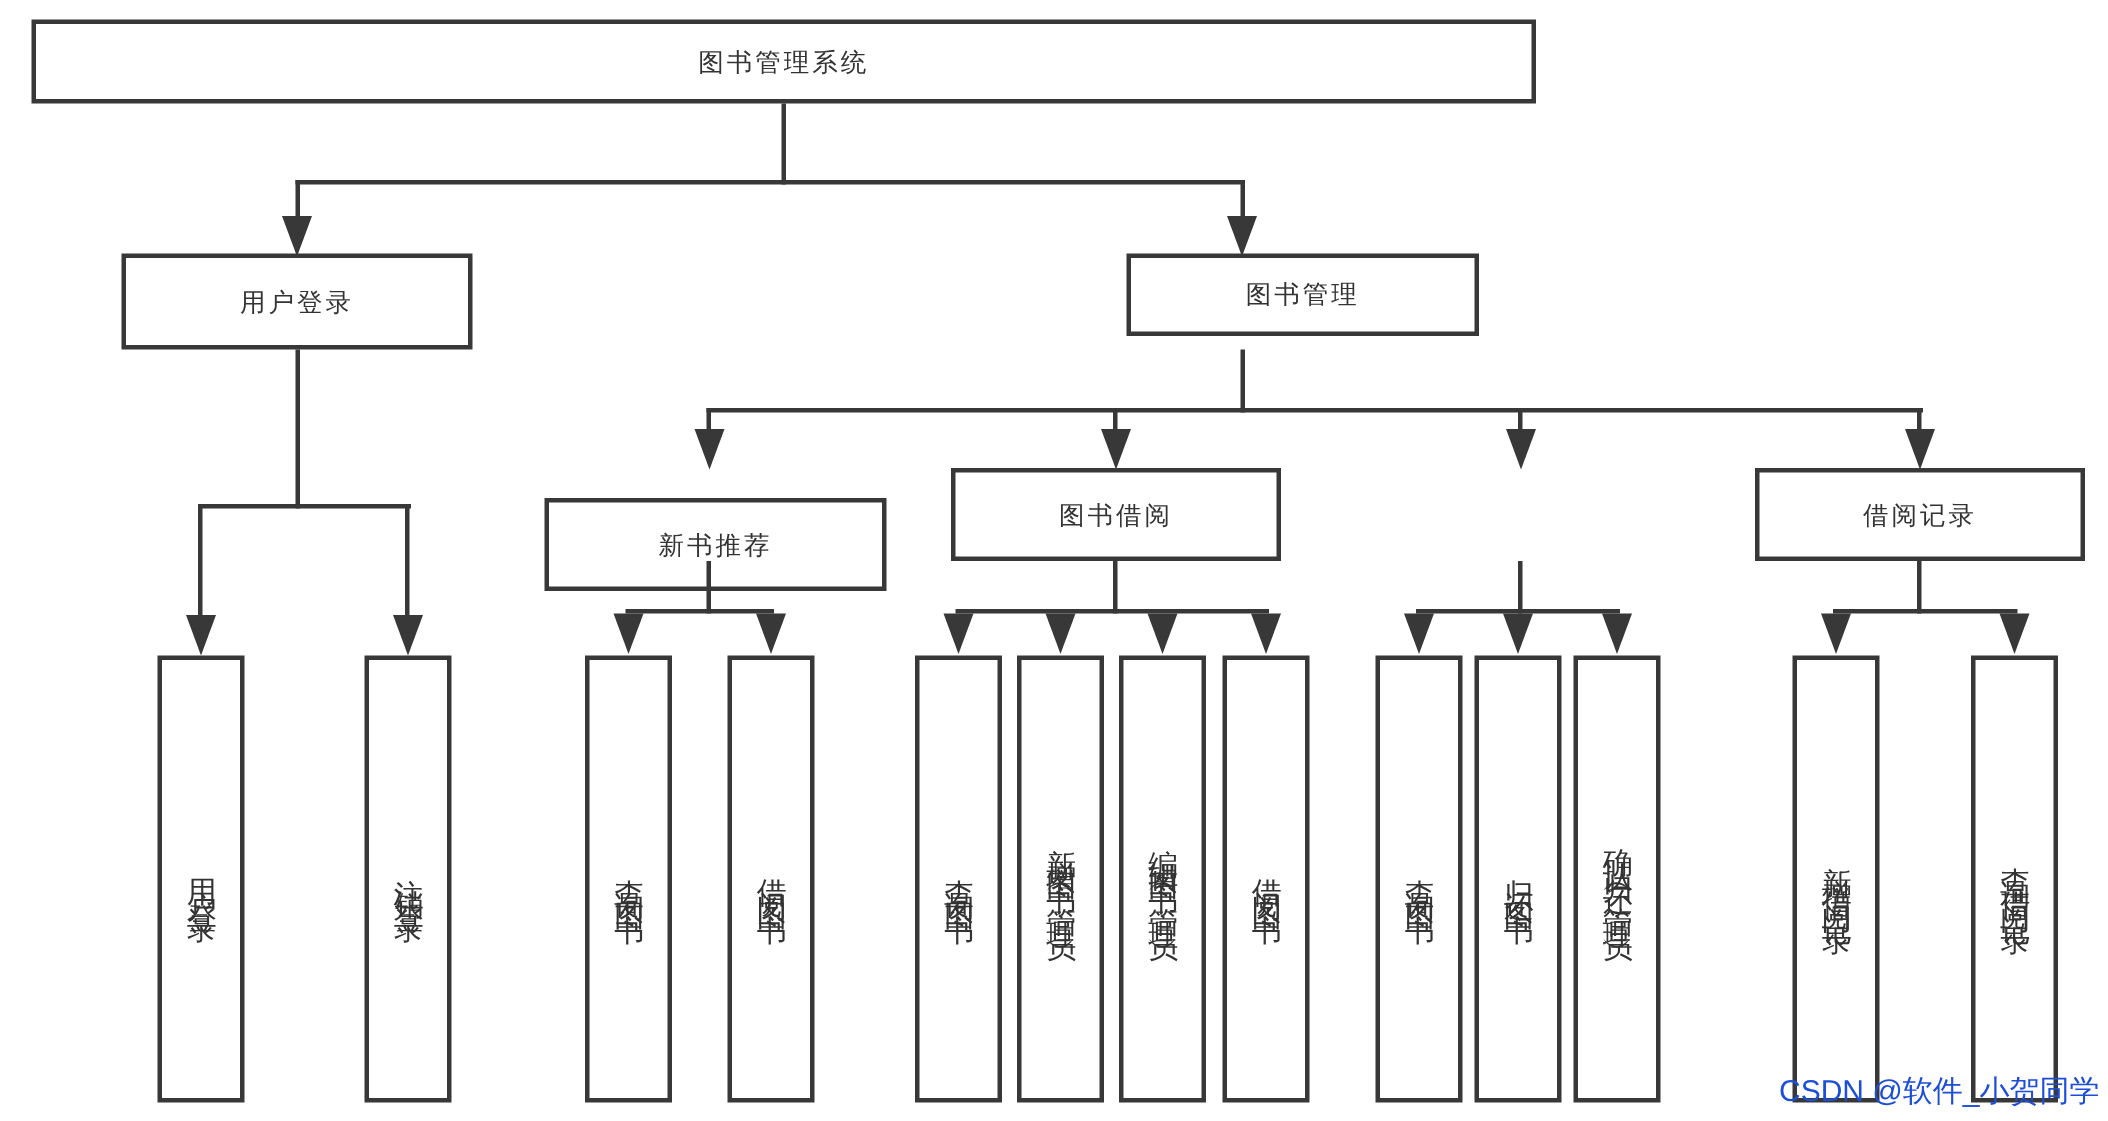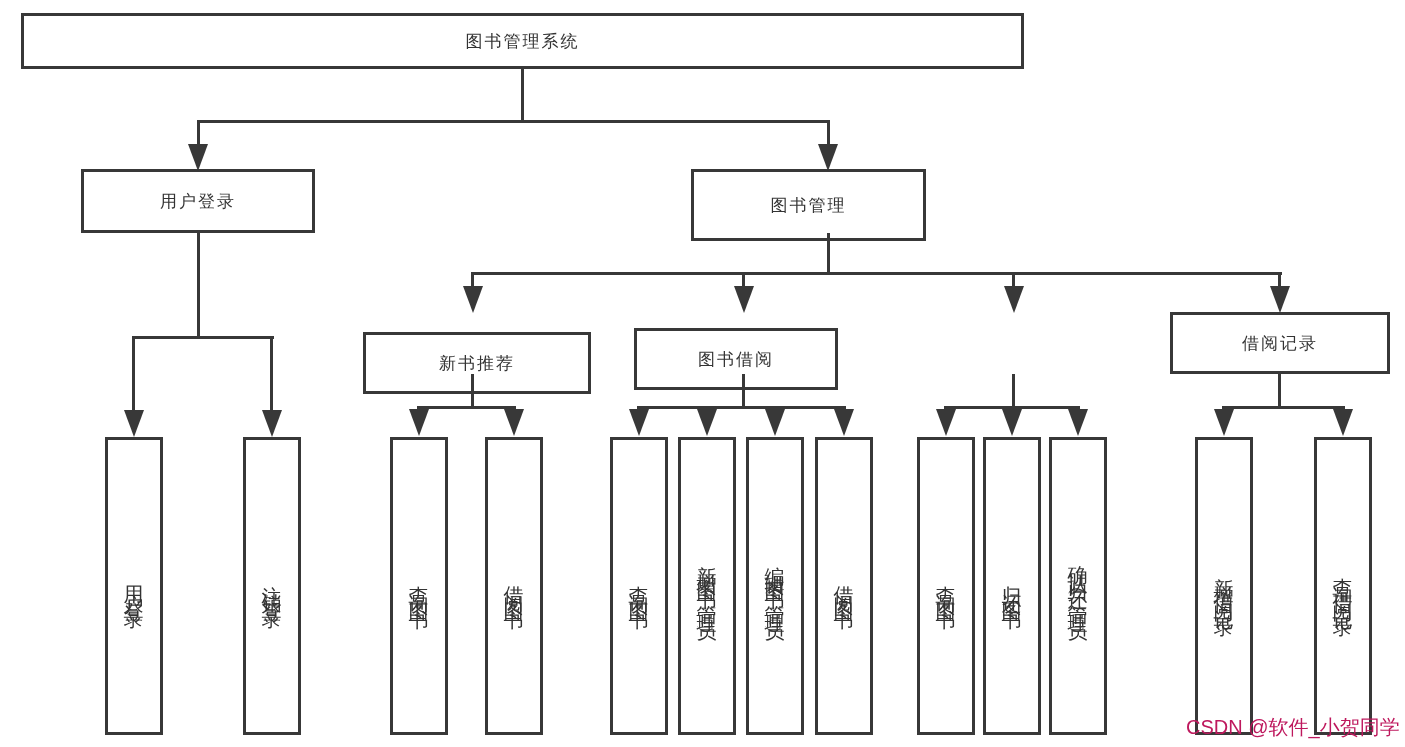--- a/index.html
+++ b/index.html
@@ -18,43 +18,43 @@
     font-size:20px;letter-spacing:8px;line-height:1;white-space:normal;
   }
   .e{position:absolute;background:#383838;}
   .a{
     position:absolute;width:0;height:0;
     border-left:10px solid transparent;border-right:10px solid transparent;
     border-top:27px solid #383838;
   }
   .watermark{
     position:absolute;left:1186px;top:714px;z-index:10;
-    color:#be185d;font-size:20px;letter-spacing:0px;white-space:nowrap;
+    color:#1d4ed8;font-size:20px;letter-spacing:0px;white-space:nowrap;
   }
 </style>
 </head>
 <body>
 
 <div class="canvas">
 
   <div class="node h" style="left:21px;top:13px;width:1003px;height:56px">
     <span class="lbl">图书管理系统</span>
   </div>
 
   <div class="node h" style="left:81px;top:169px;width:234px;height:64px">
     <span class="lbl">用户登录</span>
   </div>
-  <div class="node h" style="left:691px;top:169px;width:235px;height:72px">
+  <div class="node h" style="left:751px;top:169px;width:235px;height:55px">
     <span class="lbl">图书管理</span>
   </div>
 
   <div class="node h" style="left:363px;top:332px;width:228px;height:62px">
     <span class="lbl">新书推荐</span>
   </div>
-  <div class="node h" style="left:634px;top:328px;width:204px;height:62px">
+  <div class="node h" style="left:634px;top:312px;width:220px;height:62px">
     <span class="lbl">图书借阅</span>
   </div>
   <div class="node h" style="left:1170px;top:312px;width:220px;height:62px">
     <span class="lbl">借阅记录</span>
   </div>
 
   <div class="node v" style="left:105px;top:437px;width:58px;height:298px">
     <span class="lbl">用户登录</span>
   </div>
   <div class="node v" style="left:243px;top:437px;width:58px;height:298px">

